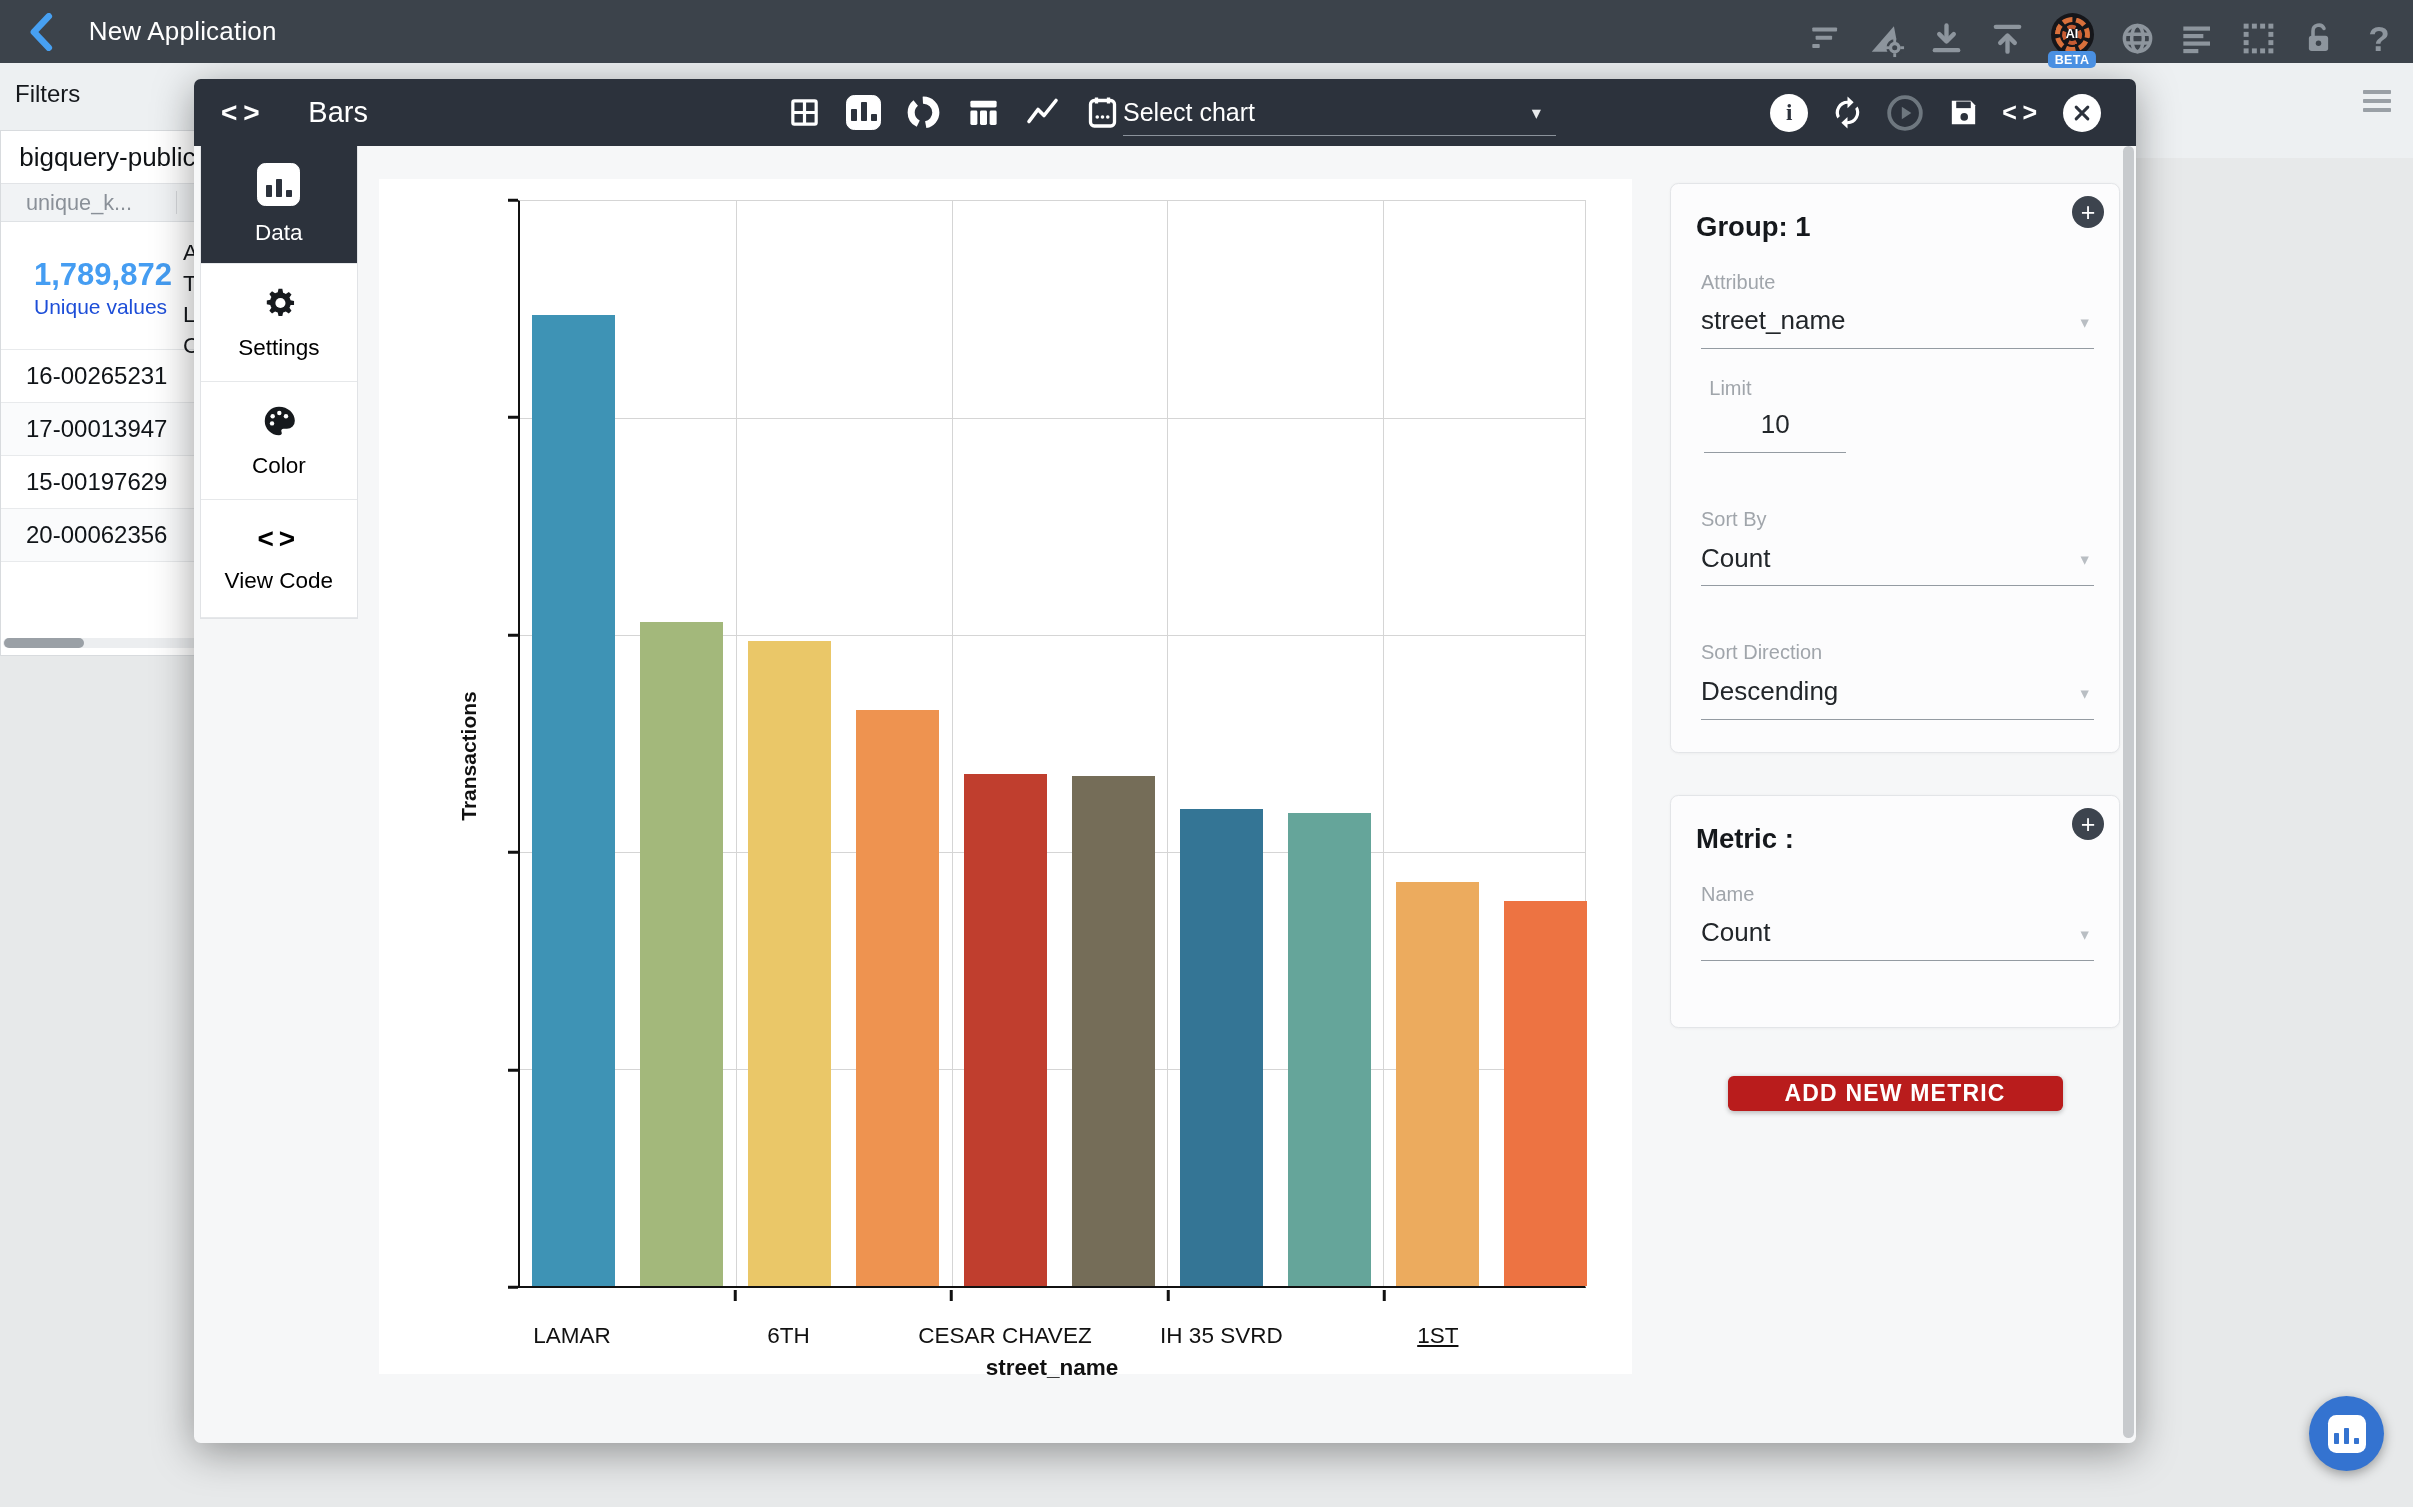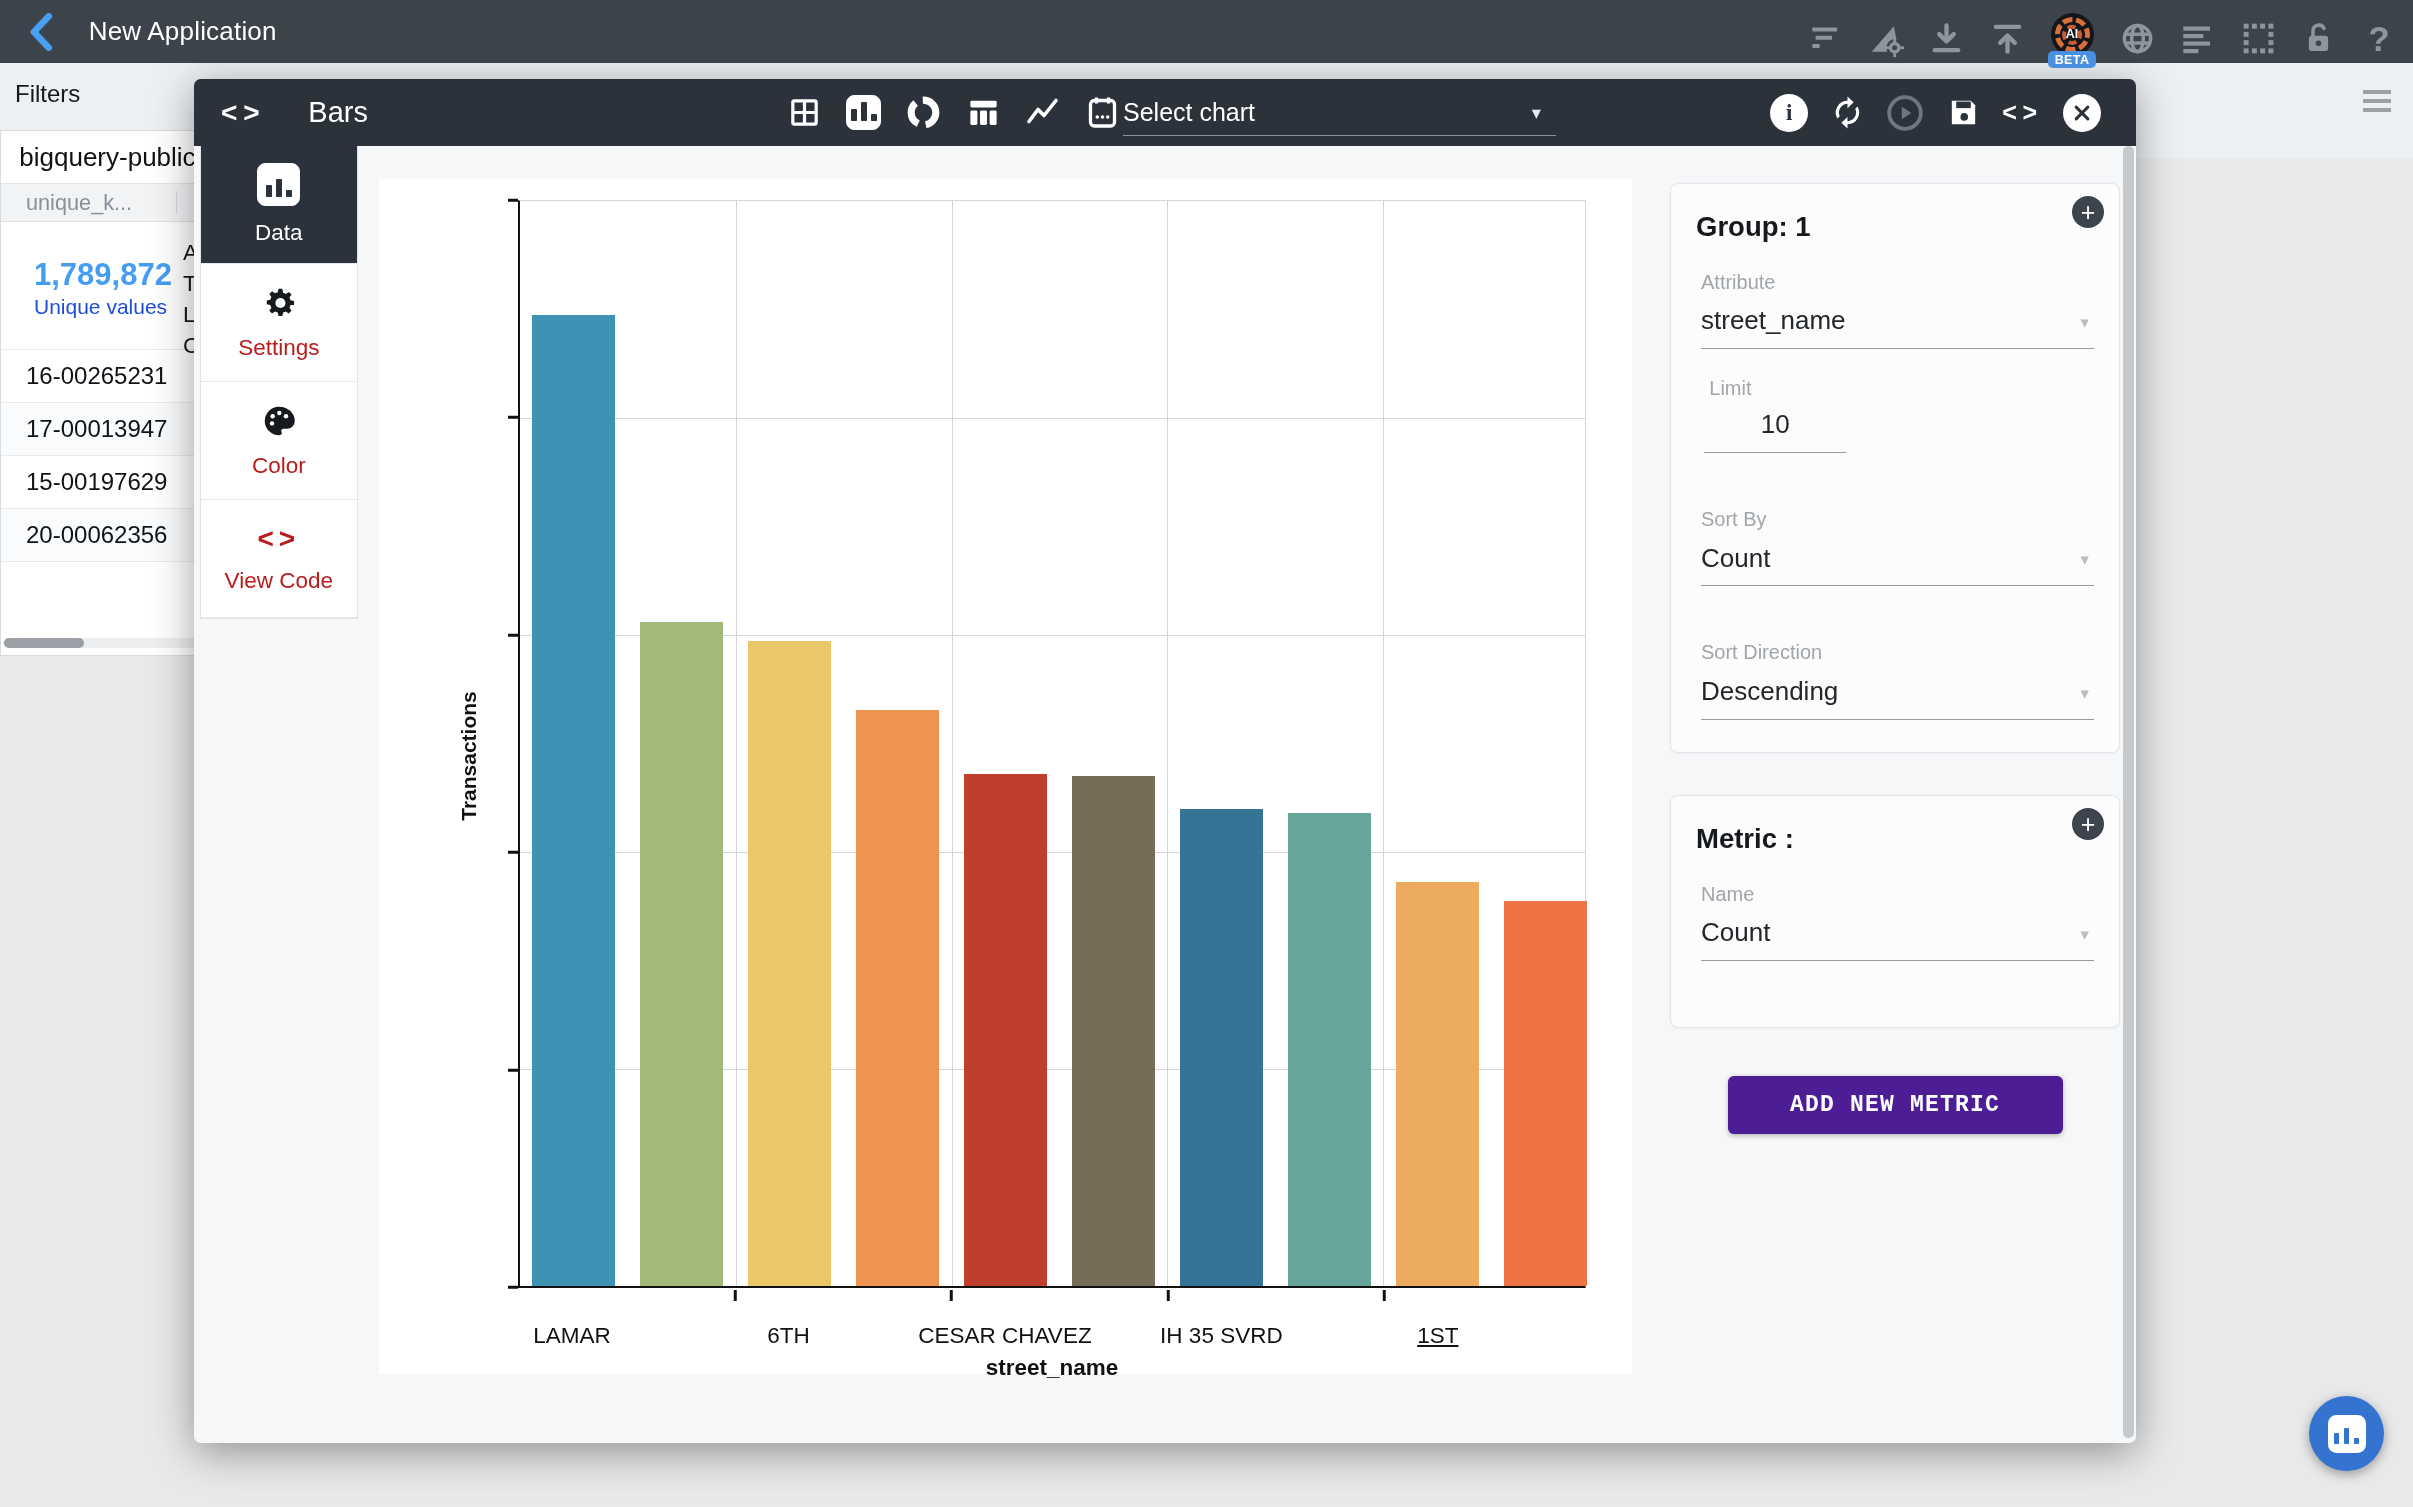--- a/index.html
+++ b/index.html
@@ -54,21 +54,21 @@
   .chart-select { position:absolute; left:929px; top:11.7px; width:433px; height:45px; border-bottom:0.8px solid #8b929b;
                   display:flex; align-items:center; cursor:pointer; }
   .chart-select .sel-text { font-size:25px; color:#fff; }
   .chart-select .caret { position:absolute; right:15px; font-size:18.3px; color:#e8eaec; }
   .mh-right { position:absolute; right:35px; top:0; height:67px; display:flex; align-items:center; gap:20px; }
   .round-ic { width:38px; height:38px; border-radius:50%; background:#fff; display:flex; align-items:center; justify-content:center; cursor:pointer; }
   .round-ic.plain { background:transparent; }
 
   
   .rail { position:absolute; left:5.8px; top:67px; width:158px; background:#fff; border:0.8px solid #e1e3e6; border-top:none; }
-  .rail-item { height:118px; border-bottom:0.8px solid #e6e8ea; display:flex; flex-direction:column; align-items:center; justify-content:center; gap:13.3px; cursor:pointer; color:#b91c1c; }
+  .rail-item { height:118px; border-bottom:0.8px solid #e6e8ea; display:flex; flex-direction:column; align-items:center; justify-content:center; gap:13.3px; cursor:pointer; color:#000000; }
   .rail-item .rail-label { font-size:22.5px; }
   .rail-item.active { background:#2c323c; color:#fff; }
   .mini-chart-ic { width:43px; height:43px; border-radius:8.3px; background:#fff; display:flex; align-items:flex-end; justify-content:center; gap:4.2px; padding-bottom:8.3px; border:1.7px solid #fff; }
   .mini-chart-ic i { display:block; width:5.8px; background:#2c323c; border-radius:0.8px; }
   .rail-code { font-size:28px; font-weight:bold; letter-spacing:5px; }
 
   
   .chart-panel { position:absolute; left:185px; top:100px; width:1253px; height:1195px; background:#fff; }
   .plot { position:absolute; left:139px; top:21px; width:1068px; height:1088px;
           border-left:2.5px solid #111; border-bottom:2.5px solid #111; border-top:0.8px solid #d5d5d5; border-right:0.8px solid #d5d5d5; }
@@ -89,23 +89,23 @@
   .plus-btn { position:absolute; right:15px; top:11.7px; width:32px; height:32px; border-radius:50%; background:#3d444e; color:#fff; font-size:25px; display:flex; align-items:center; justify-content:center; cursor:pointer; line-height:0; }
   .rp-title { font-size:27.5px; font-weight:bold; color:#15181c; margin-top:5px; }
   .field-label { font-size:20px; color:#a0a5ab; margin-top:28px; margin-left:5px; }
   .field-label.indent { margin-left:13.3px; }
   .select-field { position:relative; margin-top:11.7px; margin-left:5px; padding-bottom:11.7px; border-bottom:1.7px solid #949ba2; cursor:pointer; }
   .select-field .val { font-size:26px; color:#22262a; }
   .select-field .caret { position:absolute; right:5px; top:6.7px; font-size:16.7px; color:#b9bec3; }
   .limit-field { margin-top:9px; margin-left:8.3px; width:142px; text-align:center; padding-bottom:12px; border-bottom:1.7px solid #949ba2; }
   .limit-field .val { font-size:26px; color:#22262a; }
   .gap-lg { margin-top:55px; }
-  .add-metric-btn { display:block; margin:48px auto 0; width:335px; height:58px; background:#4c1d95; color:#fff;
+  .add-metric-btn { display:block; margin:48px auto 0; width:335px; height:35px; background:#b91c1c; color:#fff;
                     border:none; border-radius:5.8px; font-size:23px; font-weight:bold; letter-spacing:1.2px; cursor:pointer;
-                    box-shadow:0 1.7px 5px rgba(0,0,0,.25); font-family:Liberation Mono, monospace; }
+                    box-shadow:0 1.7px 5px rgba(0,0,0,.25); font-family:Liberation Sans, sans-serif; }
   .modal-scrollbar { position:absolute; right:2.5px; top:67px; bottom:5px; width:10.8px; background:#c7cacd; border-radius:5.8px; }
 
   
   .fab { position:absolute; left:2309px; top:1333px; width:75px; height:75px; border-radius:50%; background:#3473d0;
          box-shadow:0 3.3px 11.7px rgba(0,0,0,.35); display:flex; align-items:center; justify-content:center; cursor:pointer; z-index:60; }
   .fab .mini-chart-ic { width:38px; height:38px; border:none; }
   .fab .mini-chart-ic i { background:#3473d0; }
 
   svg { display:block; }
 </style>

